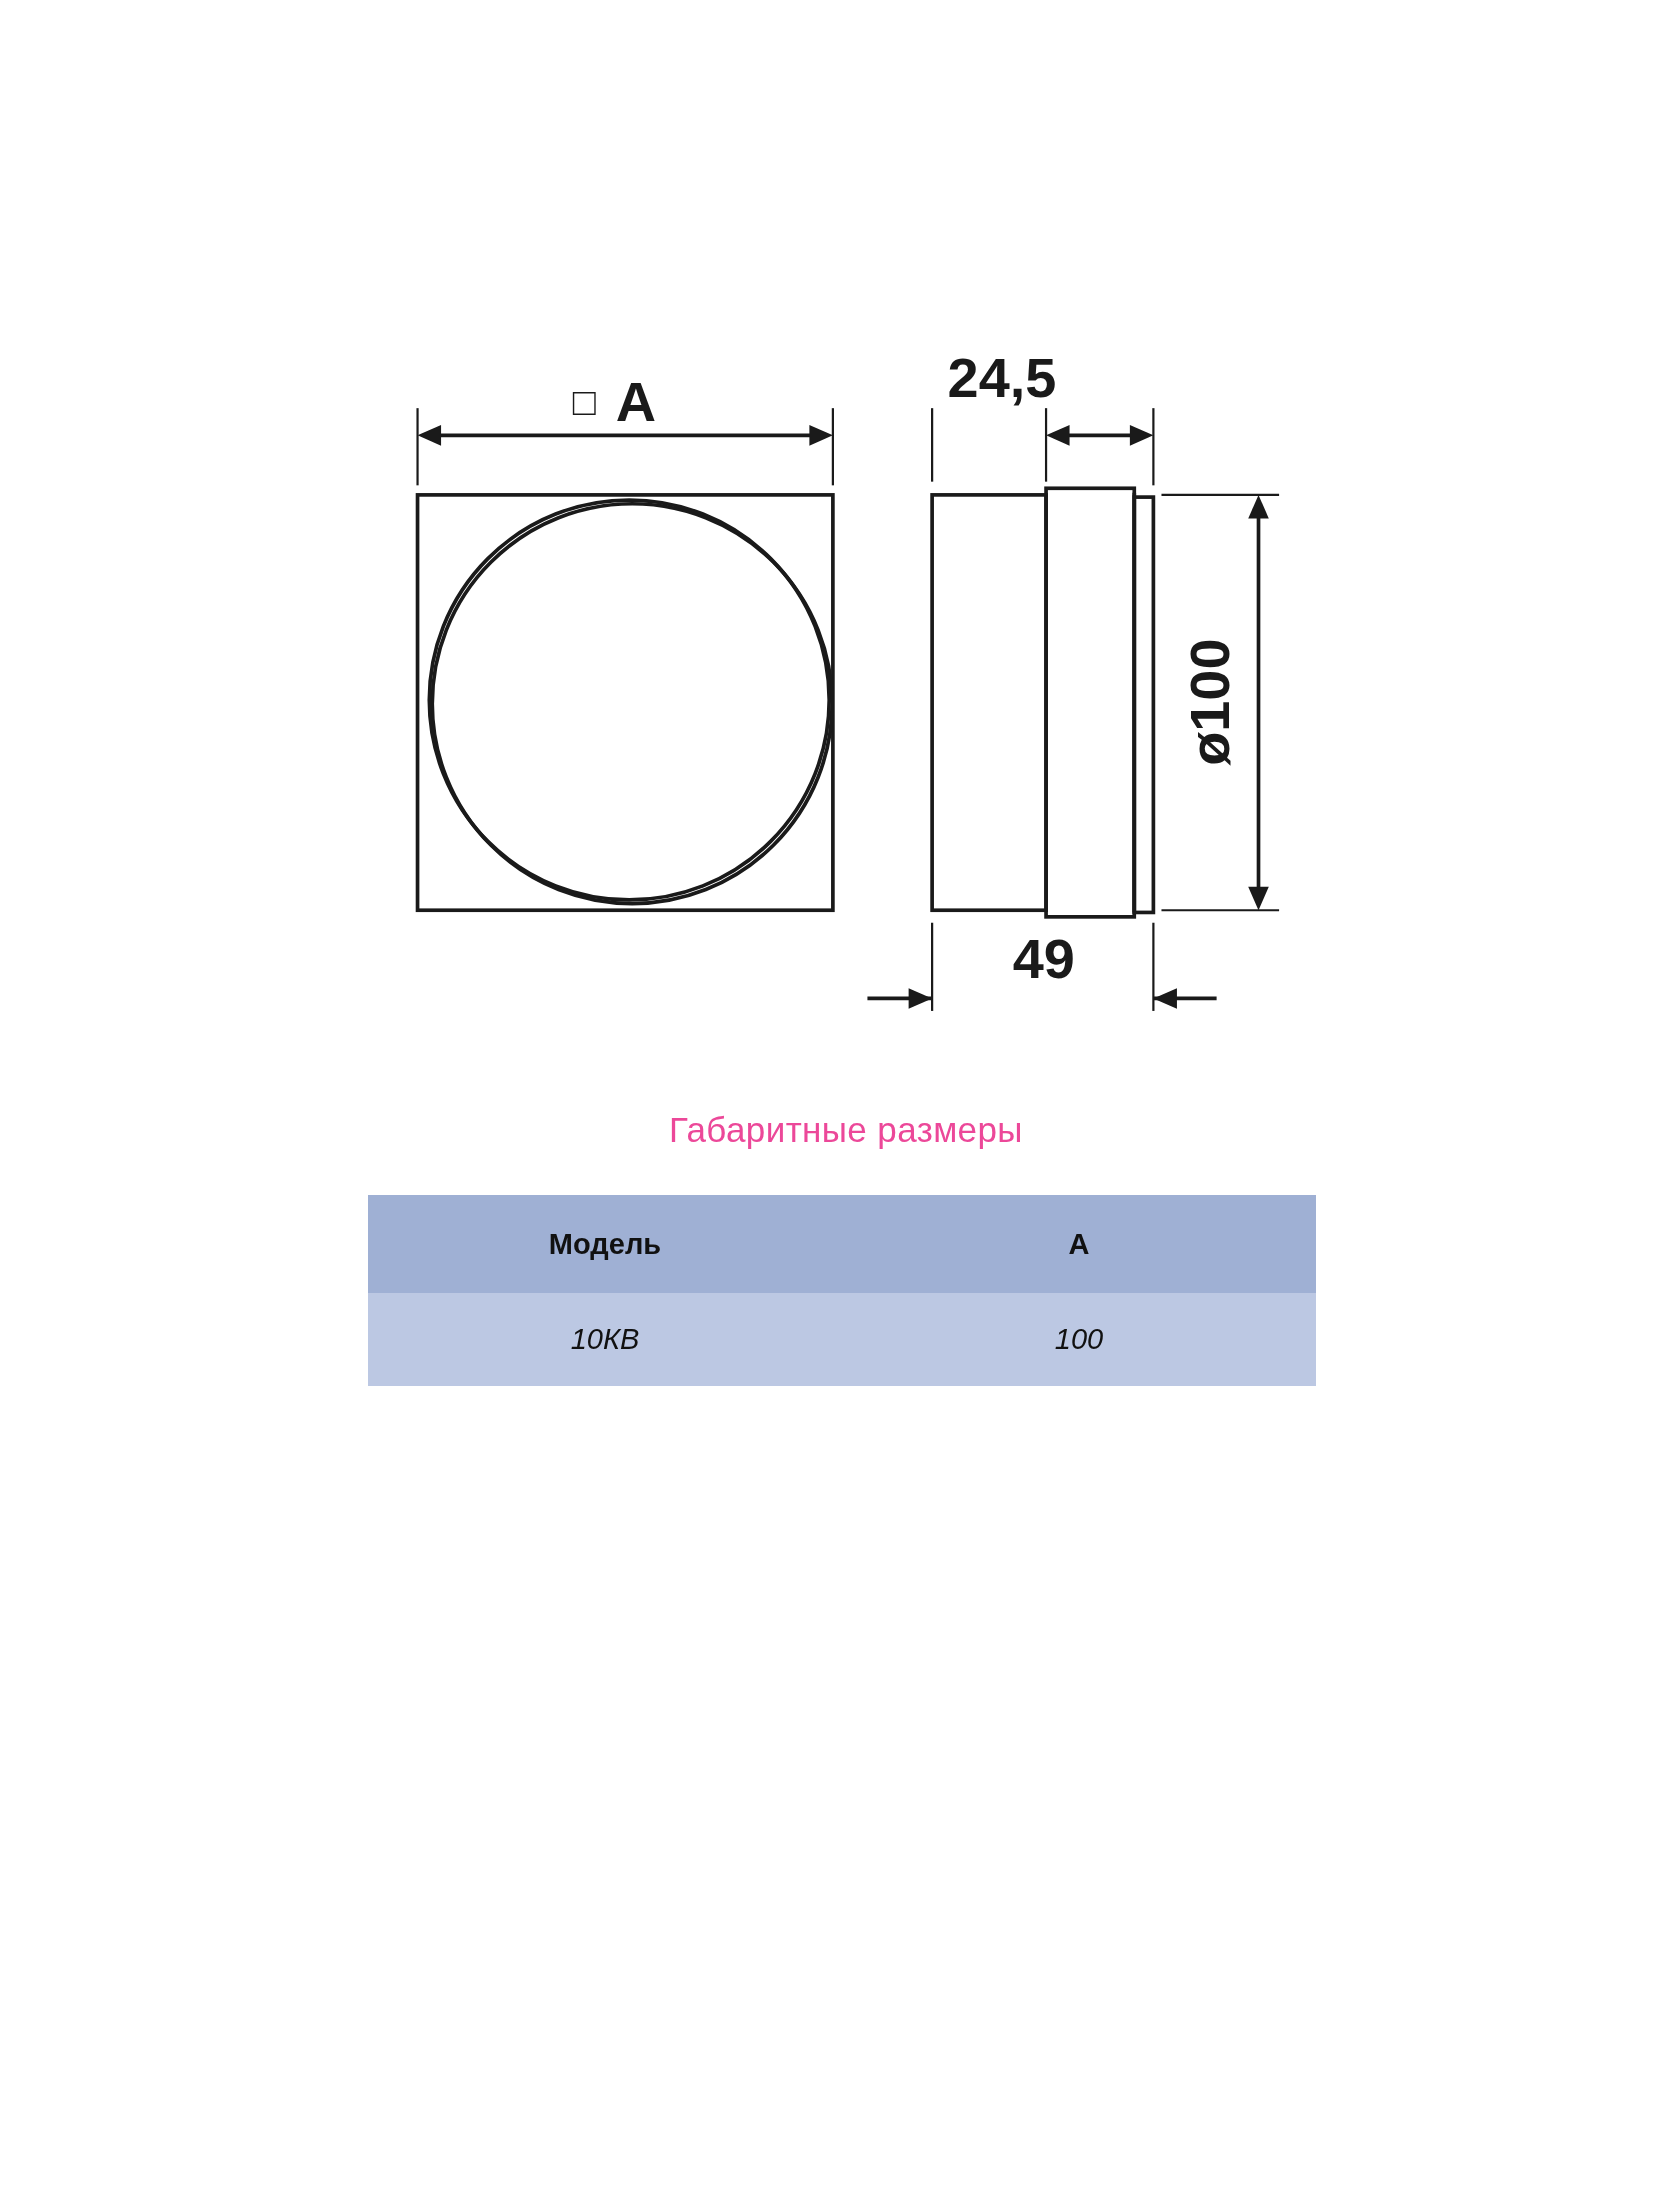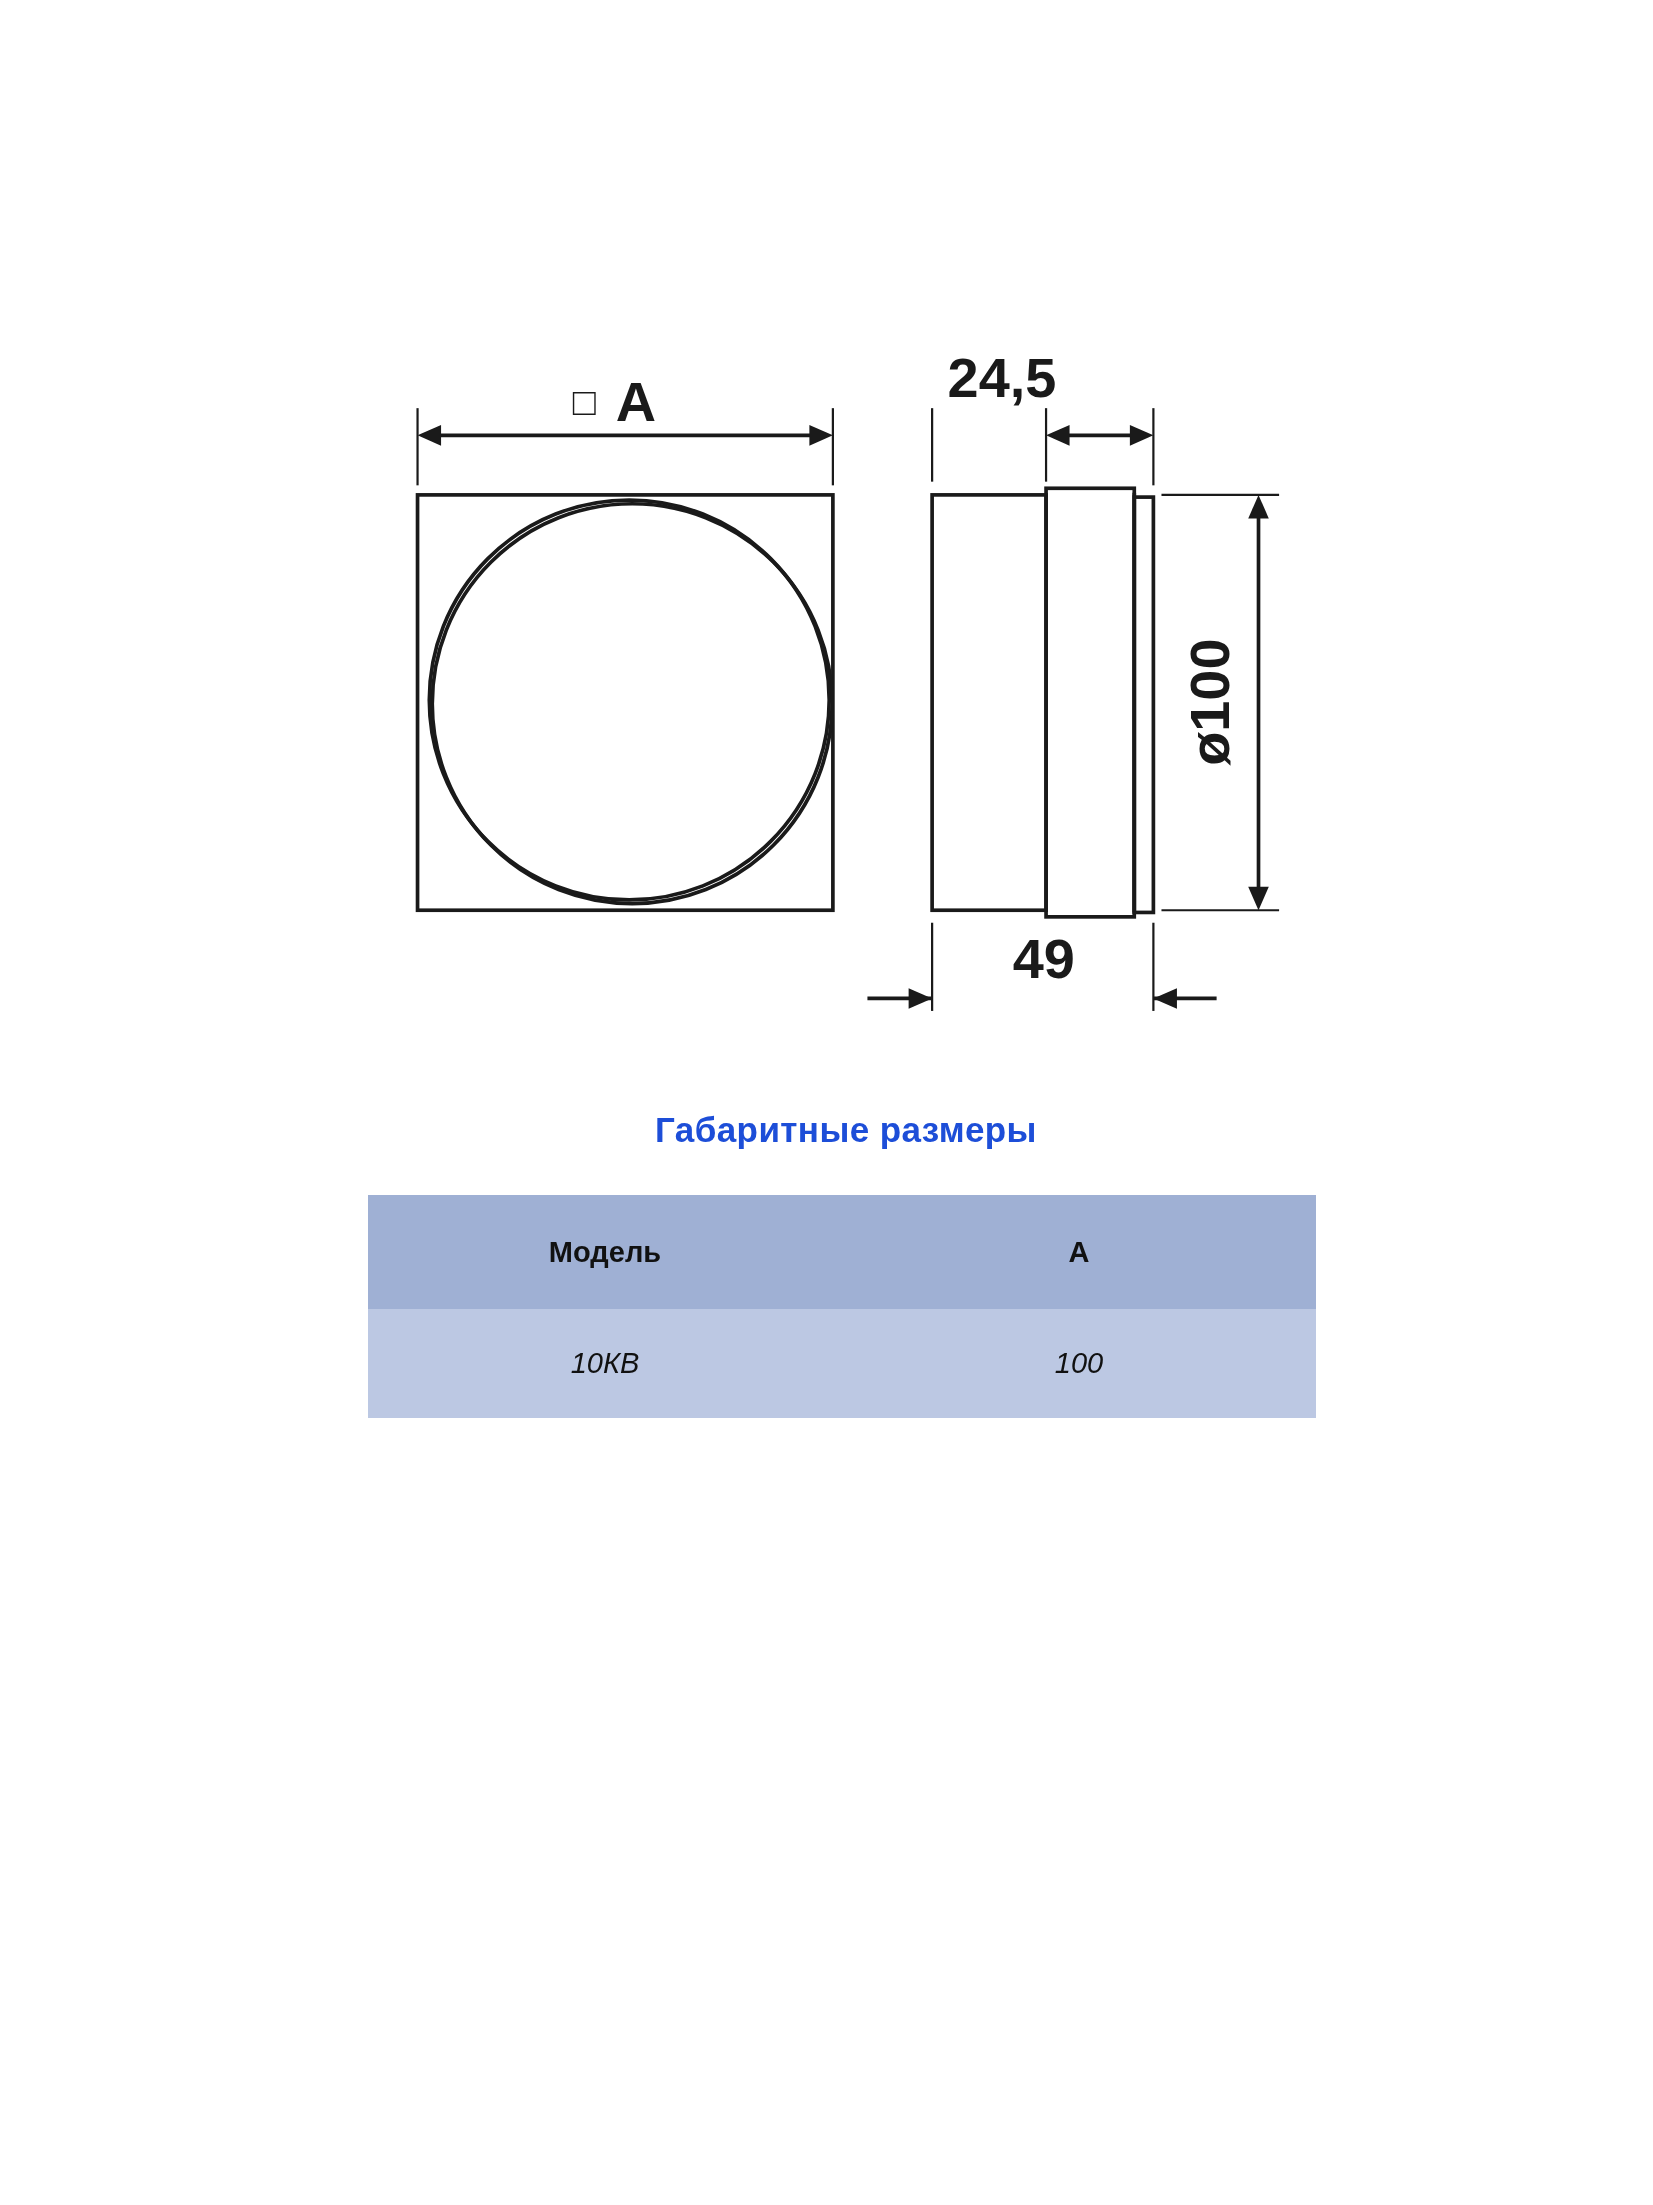--- a/index.html
+++ b/index.html
@@ -32,37 +32,37 @@
   .drawing-area svg {
     display: block;
   }
   .table-title {
     position: absolute;
     left: 368px;
     top: 1110px;
     width: 956px;
     text-align: center;
     font-size: 35px;
-    font-weight: bold;
+    font-weight: normal;
     letter-spacing: 0.4px;
-    color: #1d4ed8;
+    color: #ec4899;
   }
   .dims-table {
     position: absolute;
     left: 368px;
     top: 1195px;
     width: 948px;
     border-collapse: collapse;
     table-layout: fixed;
   }
   .dims-table th,
   .dims-table td {
     text-align: center;
     font-size: 29px;
-    padding: 16px;
+    padding: 8px;
     height: 77px;
     vertical-align: middle;
     font-weight: normal;
     color: #111111;
   }
   .dims-table thead th {
     background: #9fb0d4;
     font-weight: bold;
     font-size: 29px;
     height: 82px;

